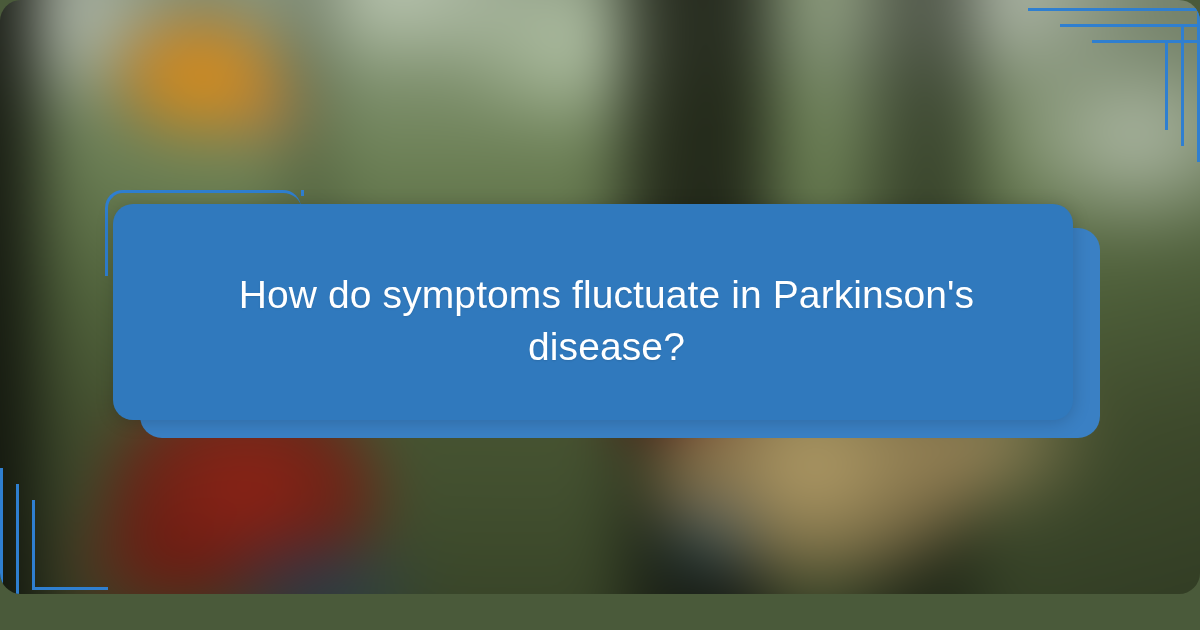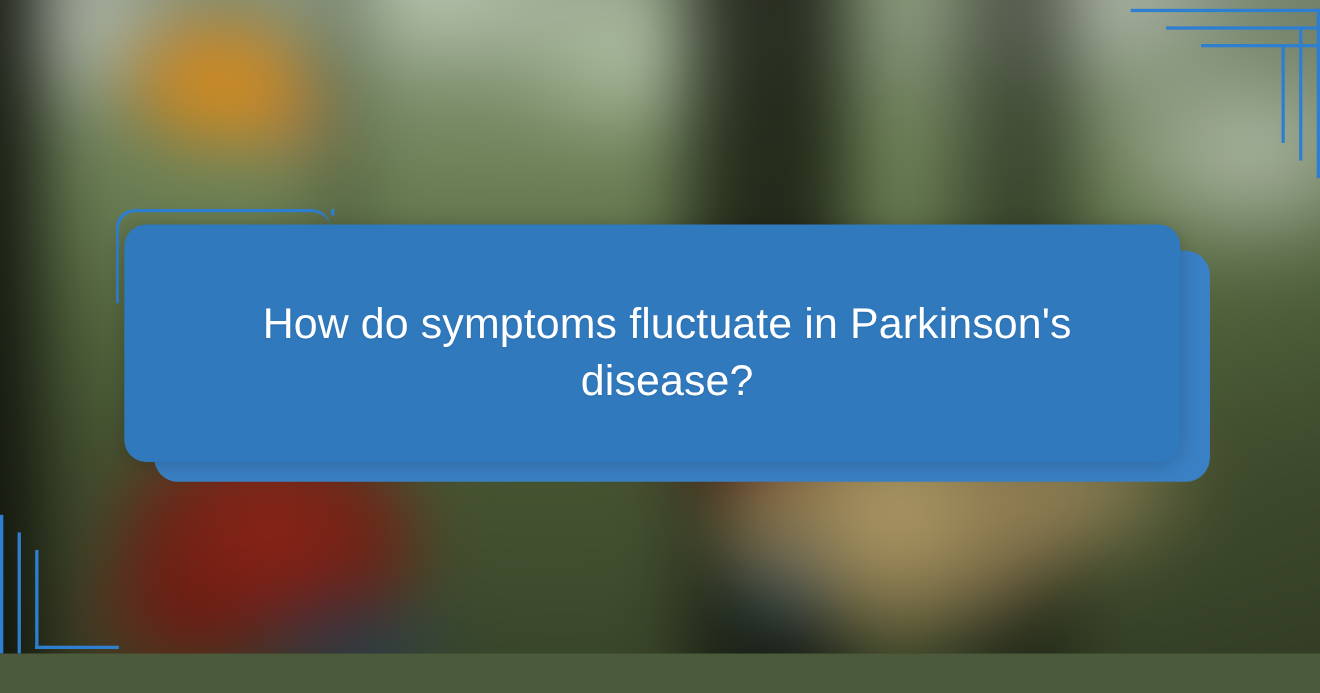--- a/index.html
+++ b/index.html
@@ -1,21 +1,21 @@
 <!DOCTYPE html>
 <html><head>
 <meta charset="utf-8">
 <style>
   html,body{margin:0;padding:0;}
   body{
     width:1200px;height:630px;overflow:hidden;
     font-family:"Liberation Sans","DejaVu Sans",sans-serif;
     background:#4a5a3a;
   }
-  .stage{position:relative;width:1200px;height:594px;overflow:hidden;}
+  .stage{position:relative;width:1200px;height:594px;overflow:hidden;border-radius:21px;}
 
   
   .bg{position:absolute;inset:-60px;filter:blur(26px);transform:scale(1.08);}
   .bg-layer{position:absolute;inset:0;}
 
   .bg-base{
     background:
       linear-gradient(180deg,#9aa892 0%,#8a9a7e 14%,#6e8257 32%,#55683f 50%,#4a5834 66%,#41502f 100%);
   }
   

